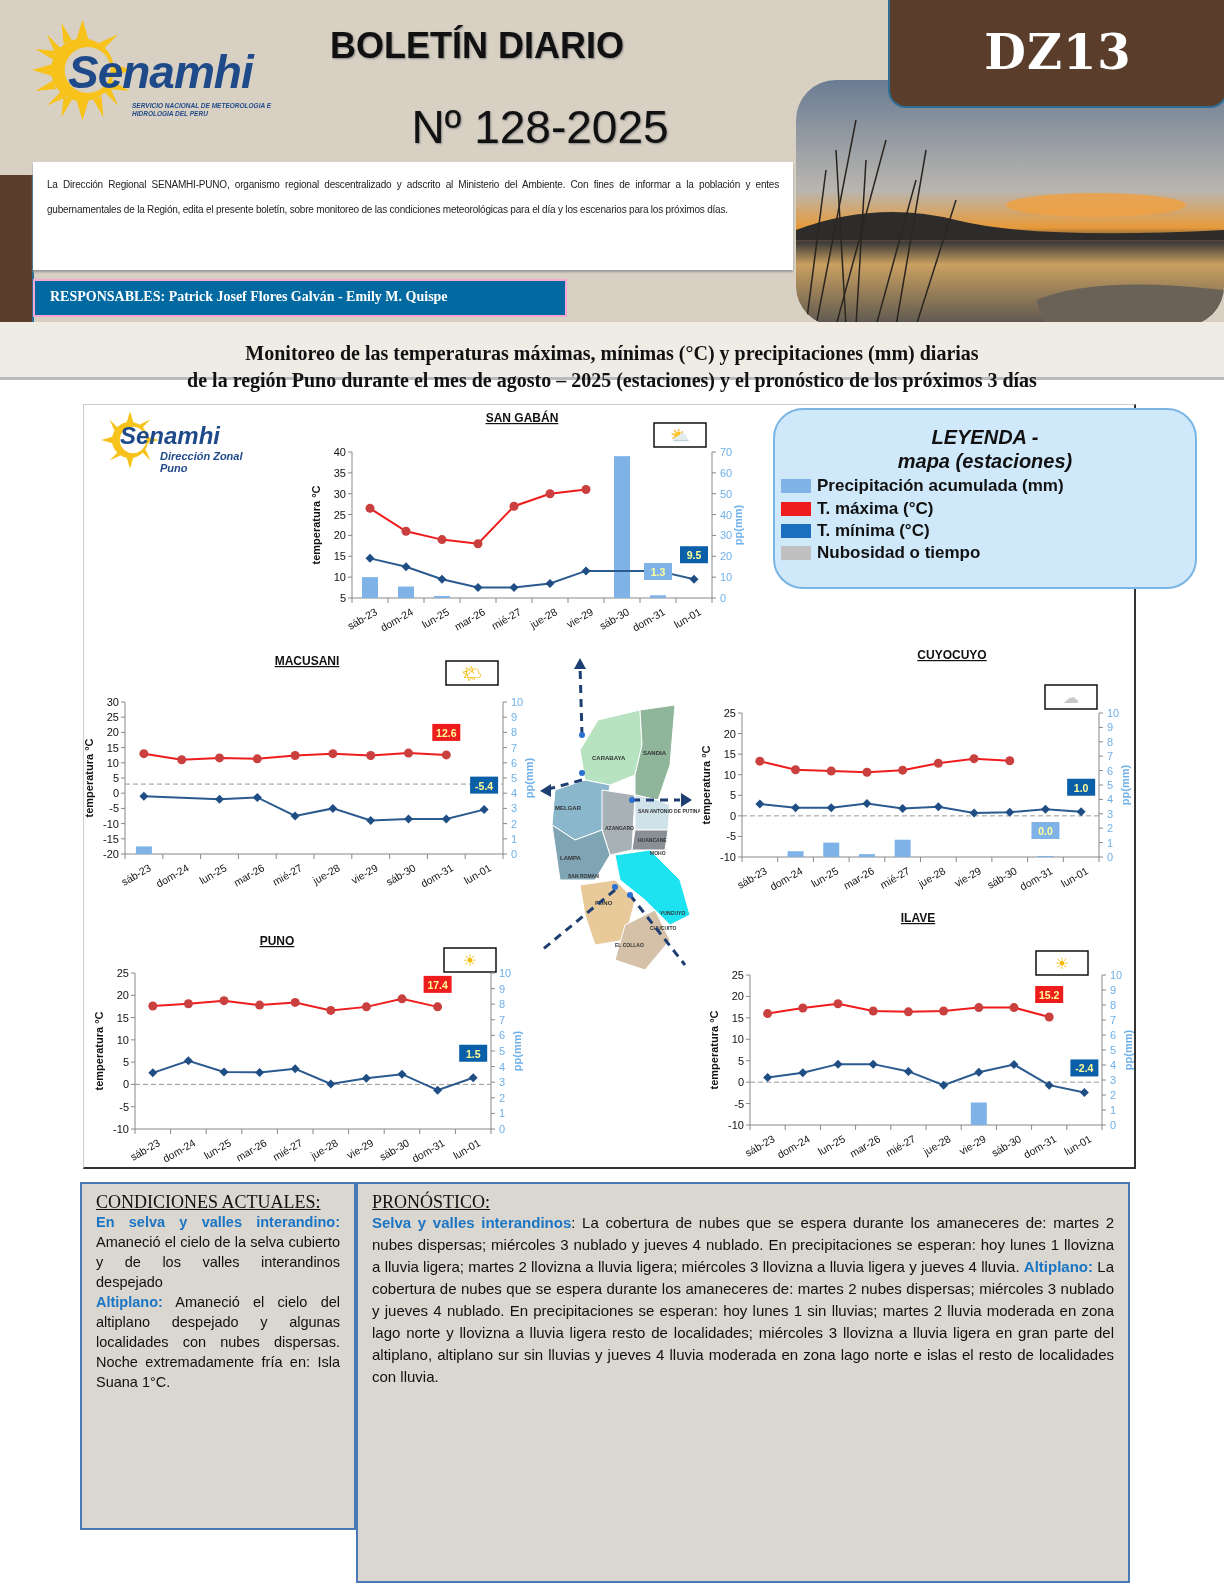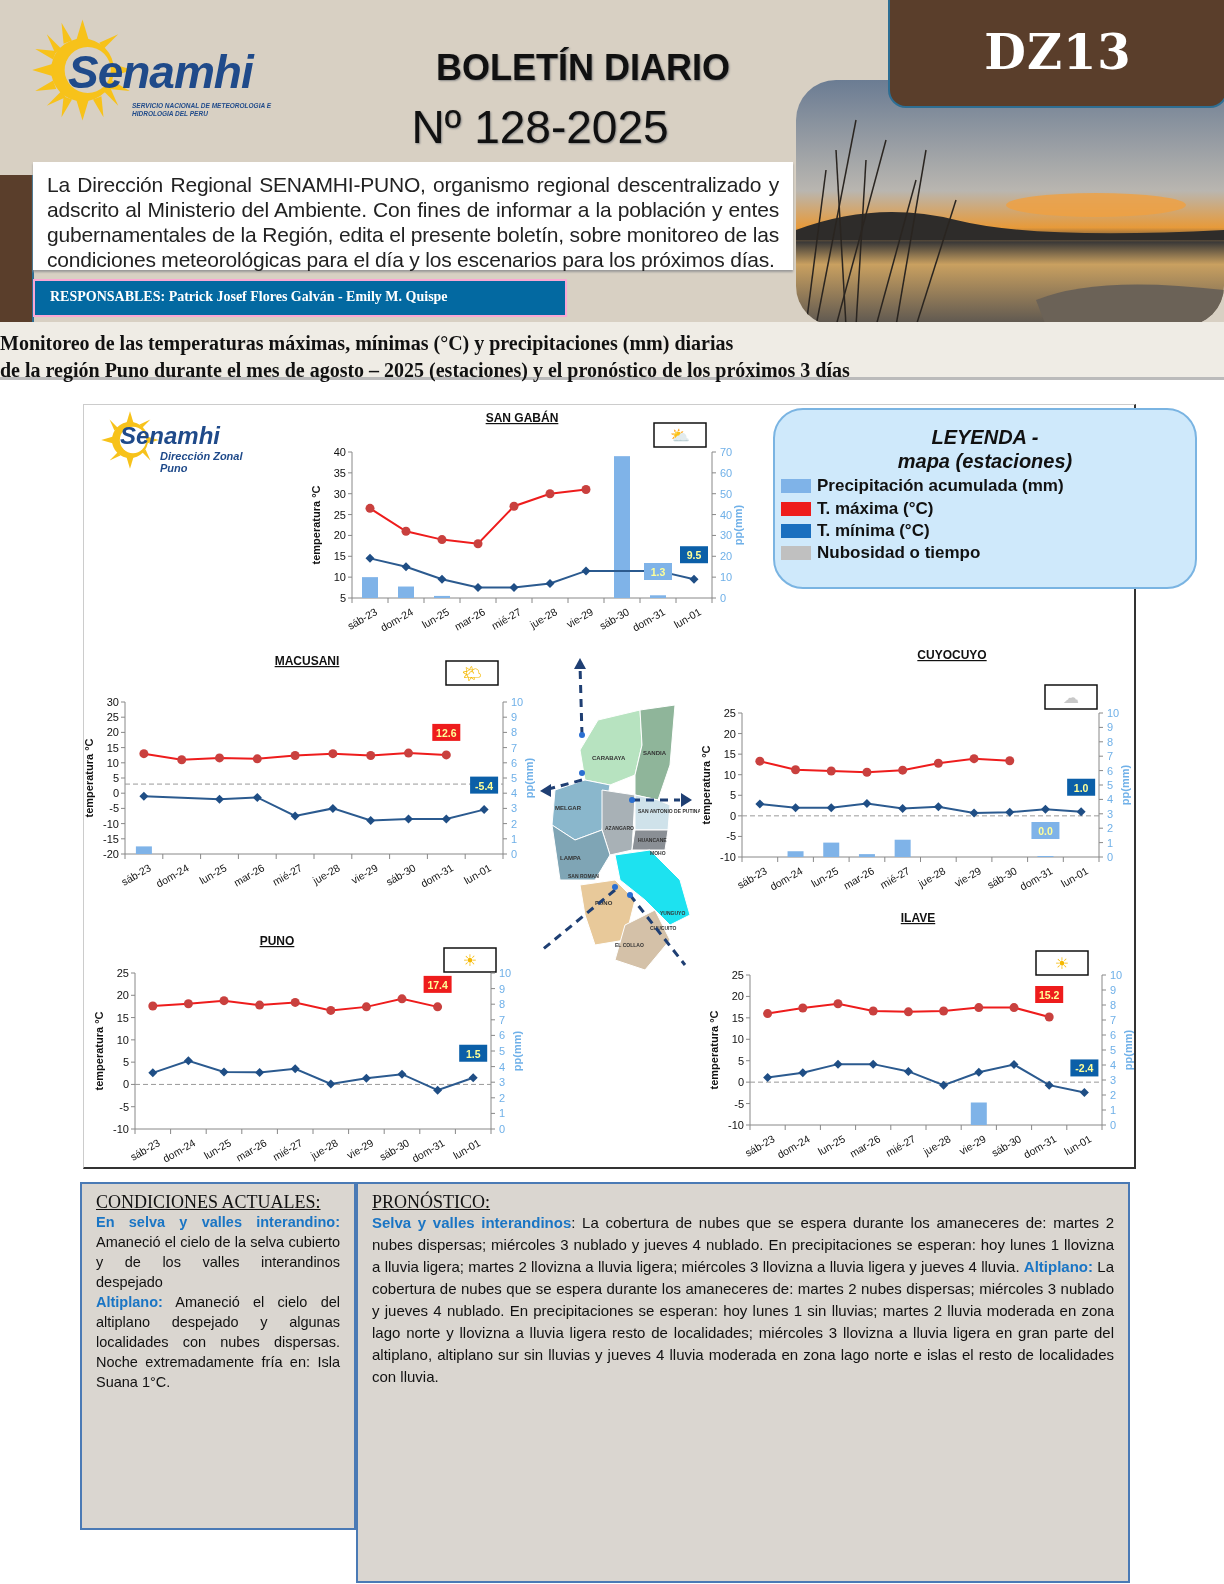--- a/index.html
+++ b/index.html
@@ -3,29 +3,29 @@
 <meta charset="utf-8">
 <style>
   * { box-sizing: border-box; margin: 0; padding: 0; }
   body { width: 1224px; height: 1584px; background: #ffffff; font-family: "Liberation Sans", sans-serif; position: relative; overflow: hidden; }
   .header-bg { position: absolute; left: 0; top: 0; width: 1224px; height: 330px; background: #d8d0c3; }
   .left-bar { position: absolute; left: 0; top: 175px; width: 34px; height: 190px; background: #5a3e2b; border-right: 2px solid #2e6e93; }
   .logo { position: absolute; left: 30px; top: 15px; width: 250px; height: 115px; }
   .logo .sun { position: absolute; left: 0; top: 0; width: 105px; height: 110px; }
   .logo .brand { position: absolute; left: 38px; top: 30px; font-family: "Liberation Sans", sans-serif; font-weight: bold; font-style: italic; font-size: 46px; color: #1f4a8a; letter-spacing: -1px; }
   .logo .sub { position: absolute; left: 102px; top: 87px; font-size: 6.5px; font-weight: bold; font-style: italic; color: #1f4a8a; line-height: 8px; width: 150px; text-transform: uppercase; }
-  .title { position: absolute; left: 330px; top: 47px; width: 400px; text-align: right; font-weight: bold; font-size: 36px; color: #111; text-shadow: 1px 1px 2px #888; }
+  .title { position: absolute; left: 330px; top: 25px; width: 400px; text-align: left; font-weight: bold; font-size: 36px; color: #111; text-shadow: 1px 1px 2px #888; }
   .number { position: absolute; left: 330px; top: 100px; width: 420px; text-align: center; font-size: 46px; color: #111; text-shadow: 1px 1px 2px #888; }
   .dz-box { position: absolute; left: 888px; top: -4px; width: 340px; height: 112px; background: #5a3e2b; border: 2px solid #2e6e93; border-radius: 0 0 18px 18px; display: flex; align-items: center; justify-content: center; }
   .dz-box span { font-family: "DejaVu Serif", serif; font-weight: bold; font-size: 48px; color: #fff; letter-spacing: 1px; }
   .photo { position: absolute; left: 796px; top: 80px; width: 428px; height: 246px; border-radius: 40px 0 40px 40px; overflow: hidden; z-index: 0; }
   .dz-box { z-index: 2; }
-  .intro { position: absolute; left: 33px; top: 162px; width: 760px; height: 108px; background: #fff; box-shadow: 0 2px 2px #999; padding: 10px 14px; font-size: 21px; line-height: 25px; color: #222; text-align: justify; font-family: "Liberation Sans", sans-serif; letter-spacing: -0.2px; }
+  .intro { position: absolute; left: 33px; top: 162px; width: 760px; height: 108px; background: #fff; box-shadow: 0 2px 2px #999; padding: 10px 14px; font-size: 10px; line-height: 25px; color: #222; text-align: justify; font-family: "Liberation Sans", sans-serif; letter-spacing: -0.2px; }
   .resp { position: absolute; left: 33px; top: 279px; width: 534px; height: 38px; background: #0369a1; border: 2px solid #f9a8d4; color: #fff; font-family: "Liberation Serif", serif; font-weight: bold; font-size: 14px; padding: 8px 15px; }
-  .subtitle { position: absolute; left: 0; top: 322px; width: 1224px; height: 58px; background: #efece5; border-bottom: 3px solid #bbb; font-family: "Liberation Serif", serif; font-weight: bold; font-size: 20px; line-height: 27px; color: #111; padding-top: 8px; }
+  .subtitle { position: absolute; left: 0; top: 322px; width: 1224px; height: 58px; background: #efece5; border-bottom: 3px solid #bbb; text-align: center; font-family: "Liberation Serif", serif; font-weight: bold; font-size: 20px; line-height: 27px; color: #111; padding-top: 18px; }
   .chart-area { position: absolute; left: 83px; top: 404px; width: 1053px; height: 765px; border: 1px solid #ccc; border-right: 2px solid #333; border-bottom: 2px solid #333; background: #fff; }
   .logo2 { position: absolute; left: 100px; top: 410px; width: 160px; height: 60px; }
   .logo2 .brand { position: absolute; left: 20px; top: 12px; font-weight: bold; font-style: italic; font-size: 24px; color: #1f4a8a; }
   .logo2 .sub { position: absolute; left: 60px; top: 40px; font-weight: bold; font-style: italic; font-size: 11px; color: #1f4a8a; }
   .legend { position: absolute; left: 773px; top: 408px; width: 424px; height: 181px; background: #cfe9fb; border: 2px solid #7ab4e2; border-radius: 30px; }
   .legend .lt1 { position: absolute; left: 0; top: 16px; width: 100%; text-align: center; font-weight: bold; font-style: italic; font-size: 20px; color: #111; }
   .legend .lt2 { position: absolute; left: 0; top: 40px; width: 100%; text-align: center; font-weight: bold; font-style: italic; font-size: 20px; color: #111; }
   .legend .item { position: absolute; left: 6px; height: 20px; display: flex; align-items: center; font-weight: bold; font-size: 17px; color: #111; }
   .legend .sw { width: 30px; height: 14px; margin-right: 6px; }
   .chart { position: absolute; }

